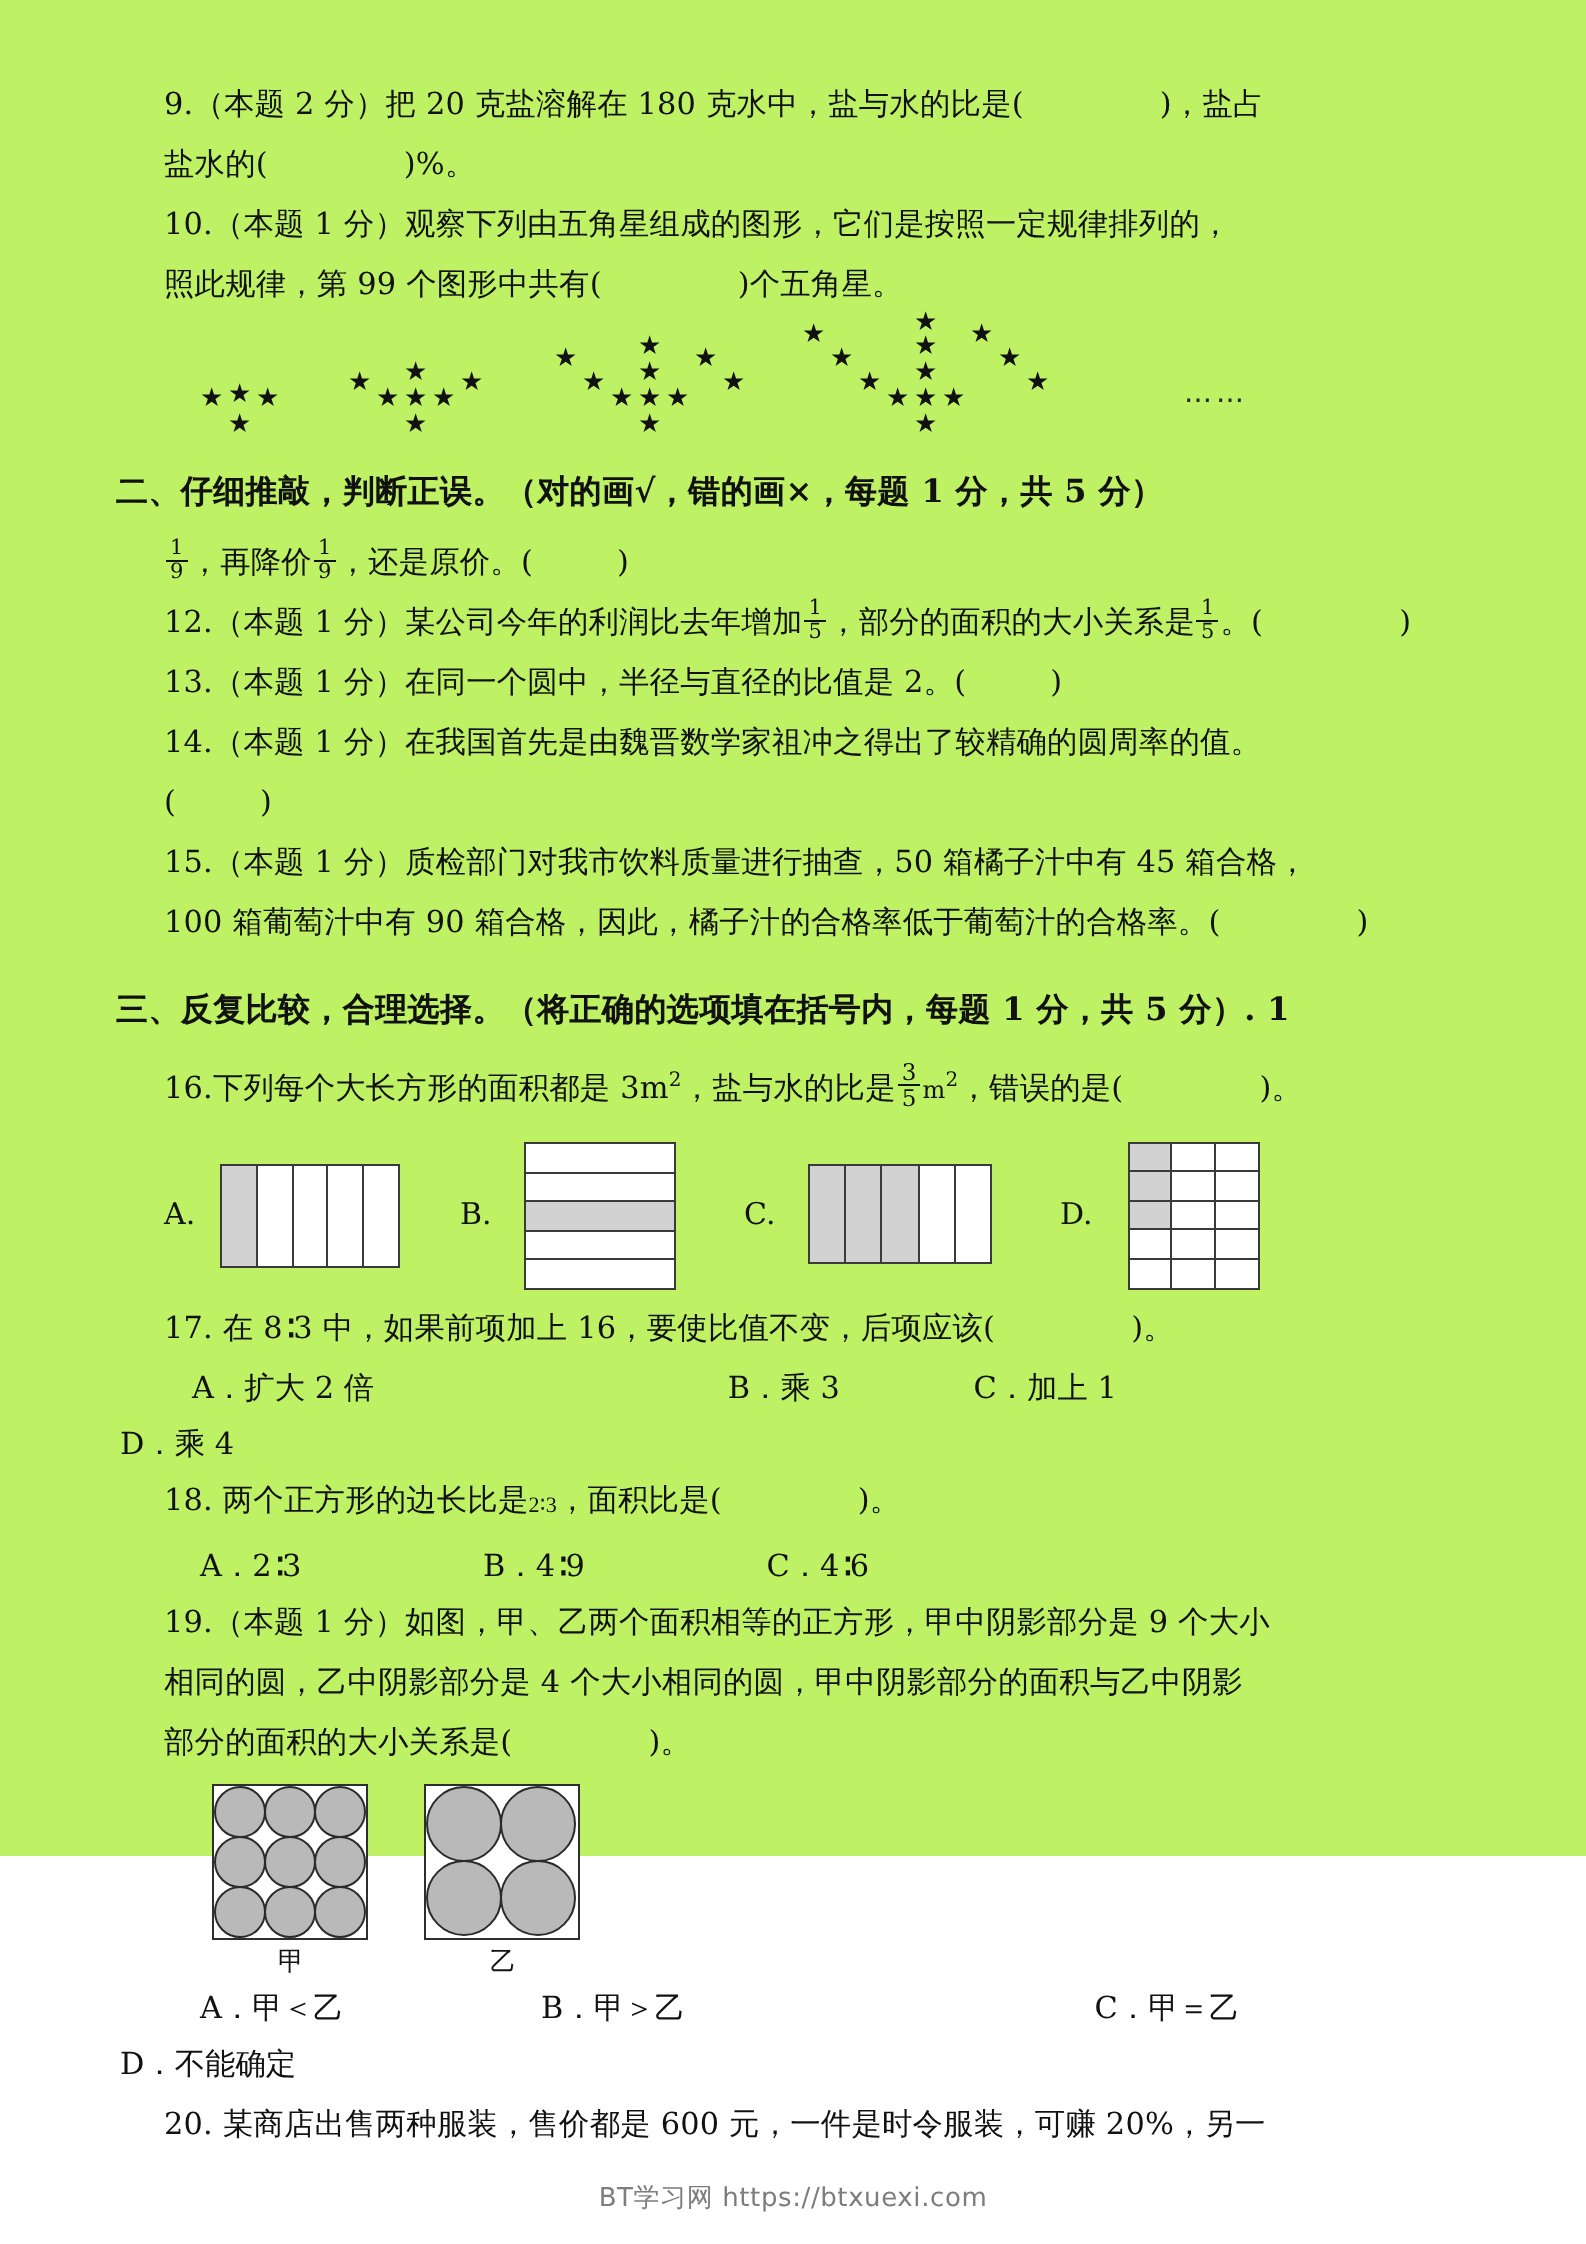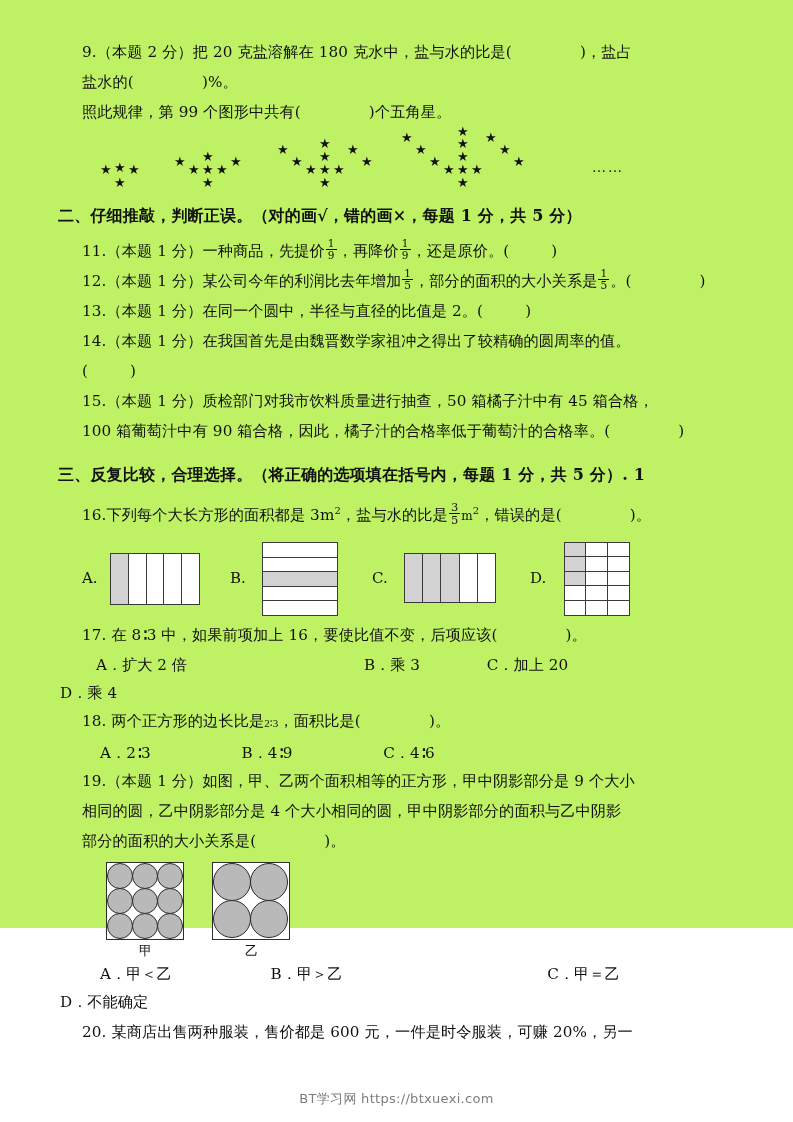--- a/index.html
+++ b/index.html
@@ -196,20 +196,21 @@
 <div class="page">
   <div class="content">
 
     <div class="q">
       <span>9.（本题 2 分）把 20 克盐溶解在 180 克水中，盐与水的比是(</span><span class="blank"></span><span>)，盐占</span>
     </div>
     <div class="q">
       <span>盐水的(</span><span class="blank"></span><span>)%。</span>
     </div>
 
+    <div class="q">10.（本题 1 分）观察下列由五角星组成的图形，它们是按照一定规律排列的，</div>
     <div class="q">
       <span>照此规律，第 99 个图形中共有(</span><span class="blank"></span><span>)个五角星。</span>
     </div>
 
     <div class="stars-wrap">
 
       <div class="star-group" style="left:0px;">
         <span class="star" style="left:0px;  top:34px;">★</span>
         <span class="star" style="left:14px; top:32px;">★</span>
         <span class="star" style="left:28px; top:34px;">★</span>
@@ -253,21 +254,21 @@
         <span class="star" style="left:42px; top:2px;">★</span>
         <span class="star" style="left:56px; top:14px;">★</span>
         <span class="star" style="left:70px; top:26px;">★</span>
       </div>
       <span class="dots" style="left:492px; top:30px;">……</span>
     </div>
 
     <div class="section-head">二、仔细推敲，判断正误。（对的画√，错的画×，每题 1 分，共 5 分）</div>
 
     <div class="q sub">
-      <span>11.（本题 1 分）一种商品，先提价</span><span class="frac"><span class="n">1</span><span class="d">9</span></span><span>，再降价</span><span class="frac"><span class="n">1</span><span class="d">9</span></span><span>，还是原价。(</span><span class="blank-sm"></span><span>)</span>
+      <span class="frac"><span class="n">1</span><span class="d">9</span></span><span>，再降价</span><span class="frac"><span class="n">1</span><span class="d">9</span></span><span>，还是原价。(</span><span class="blank-sm"></span><span>)</span>
     </div>
 
     <div class="q sub">
       <span>12.（本题 1 分）某公司今年的利润比去年增加</span><span class="frac"><span class="n">1</span><span class="d">5</span></span><span>，部分的面积的大小关系是</span><span class="frac"><span class="n">1</span><span class="d">5</span></span><span>。(</span><span class="blank"></span><span>)</span>
     </div>
 
     <div class="q sub">
       <span>13.（本题 1 分）在同一个圆中，半径与直径的比值是 2。(</span><span class="blank-sm"></span><span>)</span>
     </div>
 
@@ -335,21 +336,21 @@
         <div class="gcell" style="border-right:none;border-bottom:none"></div>
       </div>
     </div>
 
     <div class="q sub">
       <span>17. 在 8∶3 中，如果前项加上 16，要使比值不变，后项应该(</span><span class="blank"></span><span>)。</span>
     </div>
     <div class="opts">
       <span class="opt" style="margin-left:14px;">A．扩大 2 倍</span>
       <span class="opt" style="margin-left:172px;">B．乘 3</span>
-      <span class="opt" style="margin-left:62px;">C．加上 20</span>
+      <span class="opt" style="margin-left:62px;">C．加上 1</span>
     </div>
     <div class="opts">
       <span class="opt" style="margin-left:-22px;">D．乘 4</span>
     </div>
 
     <div class="q sub">
       <span>18. 两个正方形的边长比是</span><span class="tiny-ratio">2∶3</span><span>，面积比是(</span><span class="blank"></span><span>)。</span>
     </div>
     <div class="opts">
       <span class="opt" style="margin-left:18px;">A．2∶3</span>

